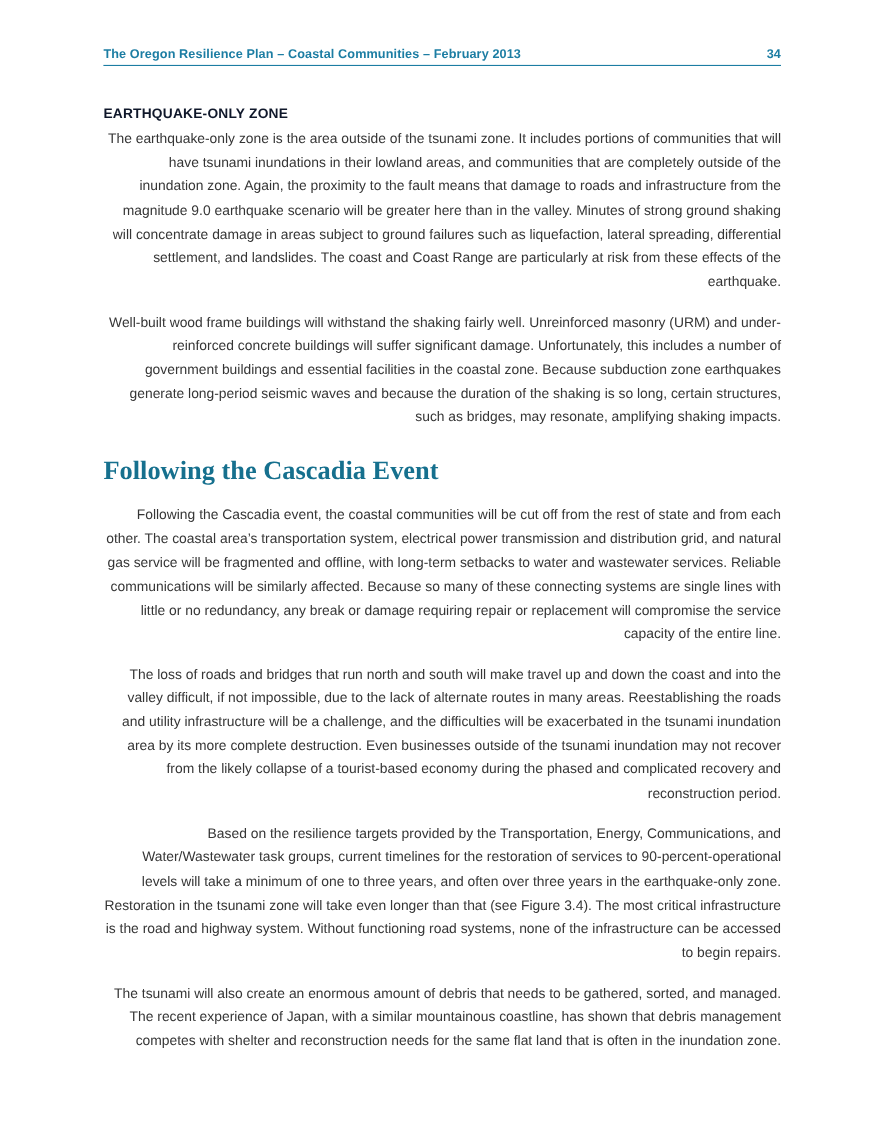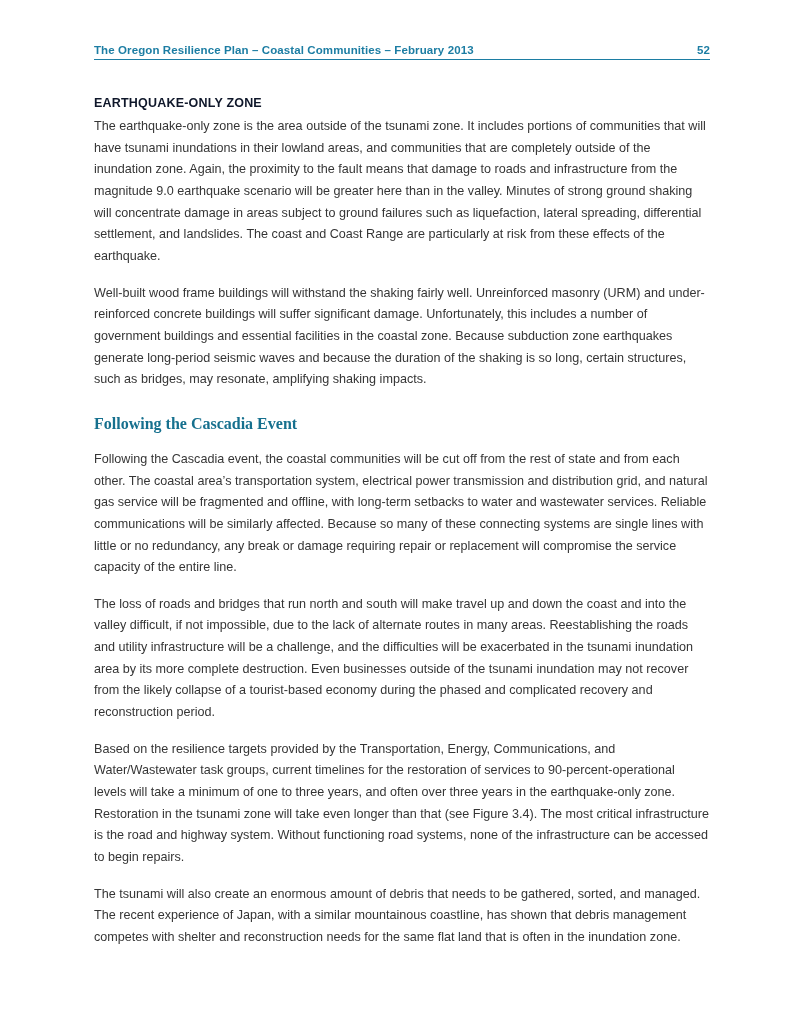--- a/index.html
+++ b/index.html
@@ -39,37 +39,38 @@
     font-weight: bold;
     color: #0f172a;
     margin: 0 0 6px 0;
     letter-spacing: 0.2px;
   }
   p.body-para {
     font-size: 12.6px;
     line-height: 1.72;
     margin: 0 0 15px 0;
     color: #353535;
+    text-align: right;
   }
   h2.section-heading {
     font-family: "Liberation Serif", serif;
-    font-size: 16px;
+    font-size: 24px;
     font-weight: bold;
     color: #16708e;
     margin: 24px 0 16px 0;
   }
 </style>
 </head>
 <body>
 
 <div class="page">
 
   <div class="header-row">
     <span class="header-title">The Oregon Resilience Plan – Coastal Communities – February 2013</span>
-    <span class="header-page-number">52</span>
+    <span class="header-page-number">34</span>
   </div>
 
   <div class="content">
 
     <div class="caps-heading">EARTHQUAKE-ONLY ZONE</div>
 
     <p class="body-para">The earthquake-only zone is the area outside of the tsunami zone. It includes portions of communities that will have tsunami inundations in their lowland areas, and communities that are completely outside of the inundation zone. Again, the proximity to the fault means that damage to roads and infrastructure from the magnitude 9.0 earthquake scenario will be greater here than in the valley. Minutes of strong ground shaking will concentrate damage in areas subject to ground failures such as liquefaction, lateral spreading, differential settlement, and landslides. The coast and Coast Range are particularly at risk from these effects of the earthquake.</p>
 
     <p class="body-para">Well-built wood frame buildings will withstand the shaking fairly well. Unreinforced masonry (URM) and under-reinforced concrete buildings will suffer significant damage. Unfortunately, this includes a number of government buildings and essential facilities in the coastal zone. Because subduction zone earthquakes generate long-period seismic waves and because the duration of the shaking is so long, certain structures, such as bridges, may resonate, amplifying shaking impacts.</p>
 

